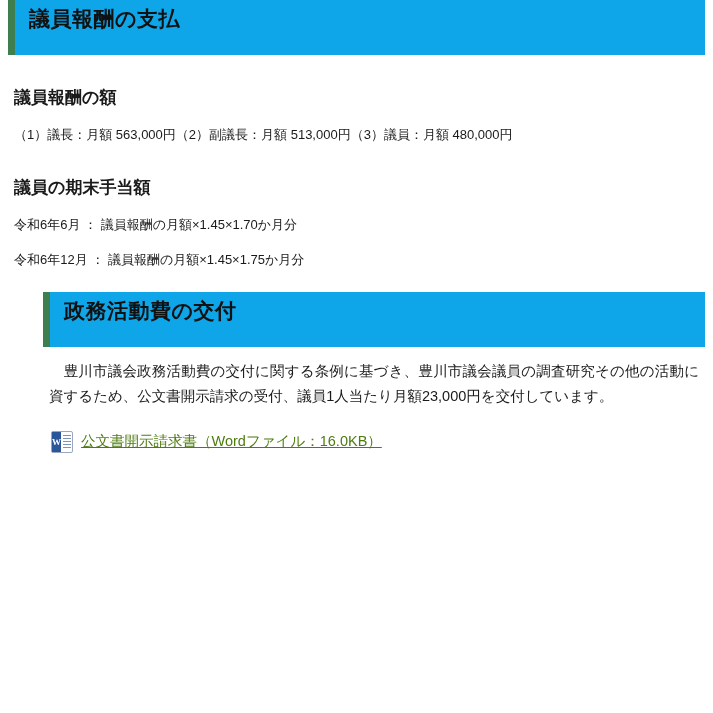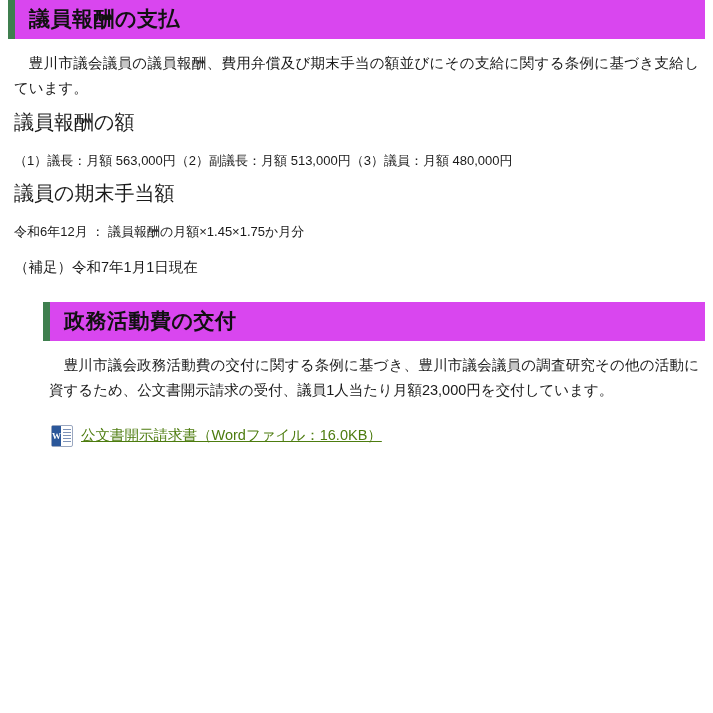--- a/index.html
+++ b/index.html
@@ -16,43 +16,43 @@
     overflow: hidden;
   }
   .page {
     width: 713px;
     height: 713px;
     box-sizing: border-box;
     padding: 0;
     position: relative;
   }
   .section-heading {
-    background: #d946ef;
+    background: #0ea5e9;
     border-left: 7px solid #3f7f4f;
     font-size: 21px;
     font-weight: bold;
     color: #111111;
-    padding: 5px 0 6px 14px;
+    padding: 5px 0 22px 14px;
     margin: 0 8px 0 8px;
     letter-spacing: 0.5px;
   }
   .sec-gap-top {
     margin-top: 22px;
     margin-left: 35px;
   }
   .para {
     margin: 12px 14px 0 14px;
     font-size: 14.5px;
     line-height: 1.72;
     text-align: justify;
   }
   .subheading {
-    margin: 6px 14px 0 14px;
-    font-size: 20px;
-    font-weight: normal;
+    margin: 30px 14px 0 14px;
+    font-size: 17px;
+    font-weight: bold;
     line-height: 1.5;
   }
   .line {
     margin: 14px 14px 0 14px;
     font-size: 13px;
     line-height: 1.6;
   }
   .note {
     margin: 14px 14px 0 14px;
     font-size: 14.5px;
@@ -107,26 +107,25 @@
     line-height: 1.5;
   }
 </style>
 </head>
 <body>
 
 <div class="page">
 
   <div>
     <div class="section-heading">議員報酬の支払</div>
-    <p class="para">　豊川市議会議員の議員報酬、費用弁償及び期末手当の額並びにその支給に関する条例に基づき支給しています。</p>
     <div class="subheading">議員報酬の額</div>
     <div class="line">（1）議長：月額 563,000円（2）副議長：月額 513,000円（3）議員：月額 480,000円</div>
     <div class="subheading">議員の期末手当額</div>
+    <div class="line">令和6年6月 ： 議員報酬の月額×1.45×1.70か月分</div>
     <div class="line">令和6年12月 ： 議員報酬の月額×1.45×1.75か月分</div>
-    <div class="note">（補足）令和7年1月1日現在</div>
   </div>
 
   <div class="sec-gap-top">
     <div class="section-heading">政務活動費の交付</div>
     <p class="para">　豊川市議会政務活動費の交付に関する条例に基づき、豊川市議会議員の調査研究その他の活動に資するため、公文書開示請求の受付、議員1人当たり月額23,000円を交付しています。</p>
   </div>
 
   <div class="sec-gap-top">
     <div class="file-row">
       <span class="word-icon">

